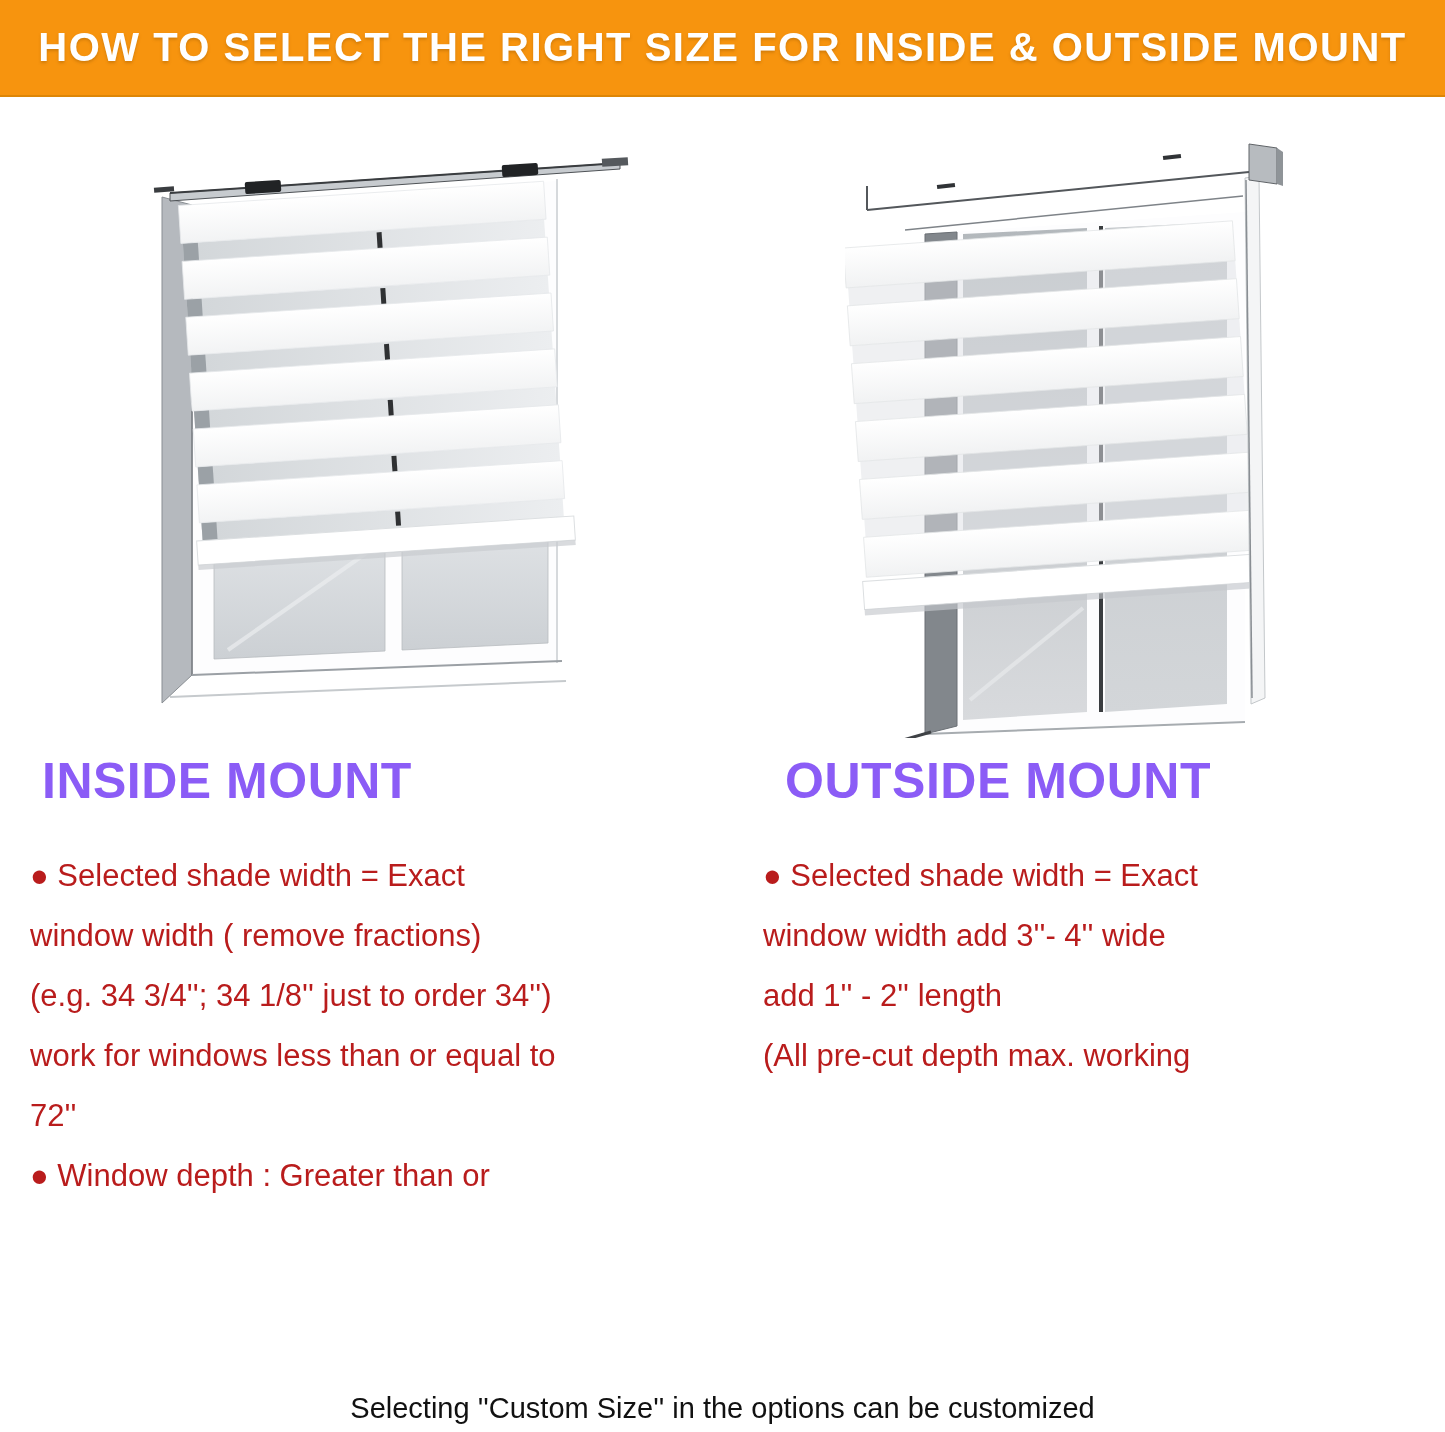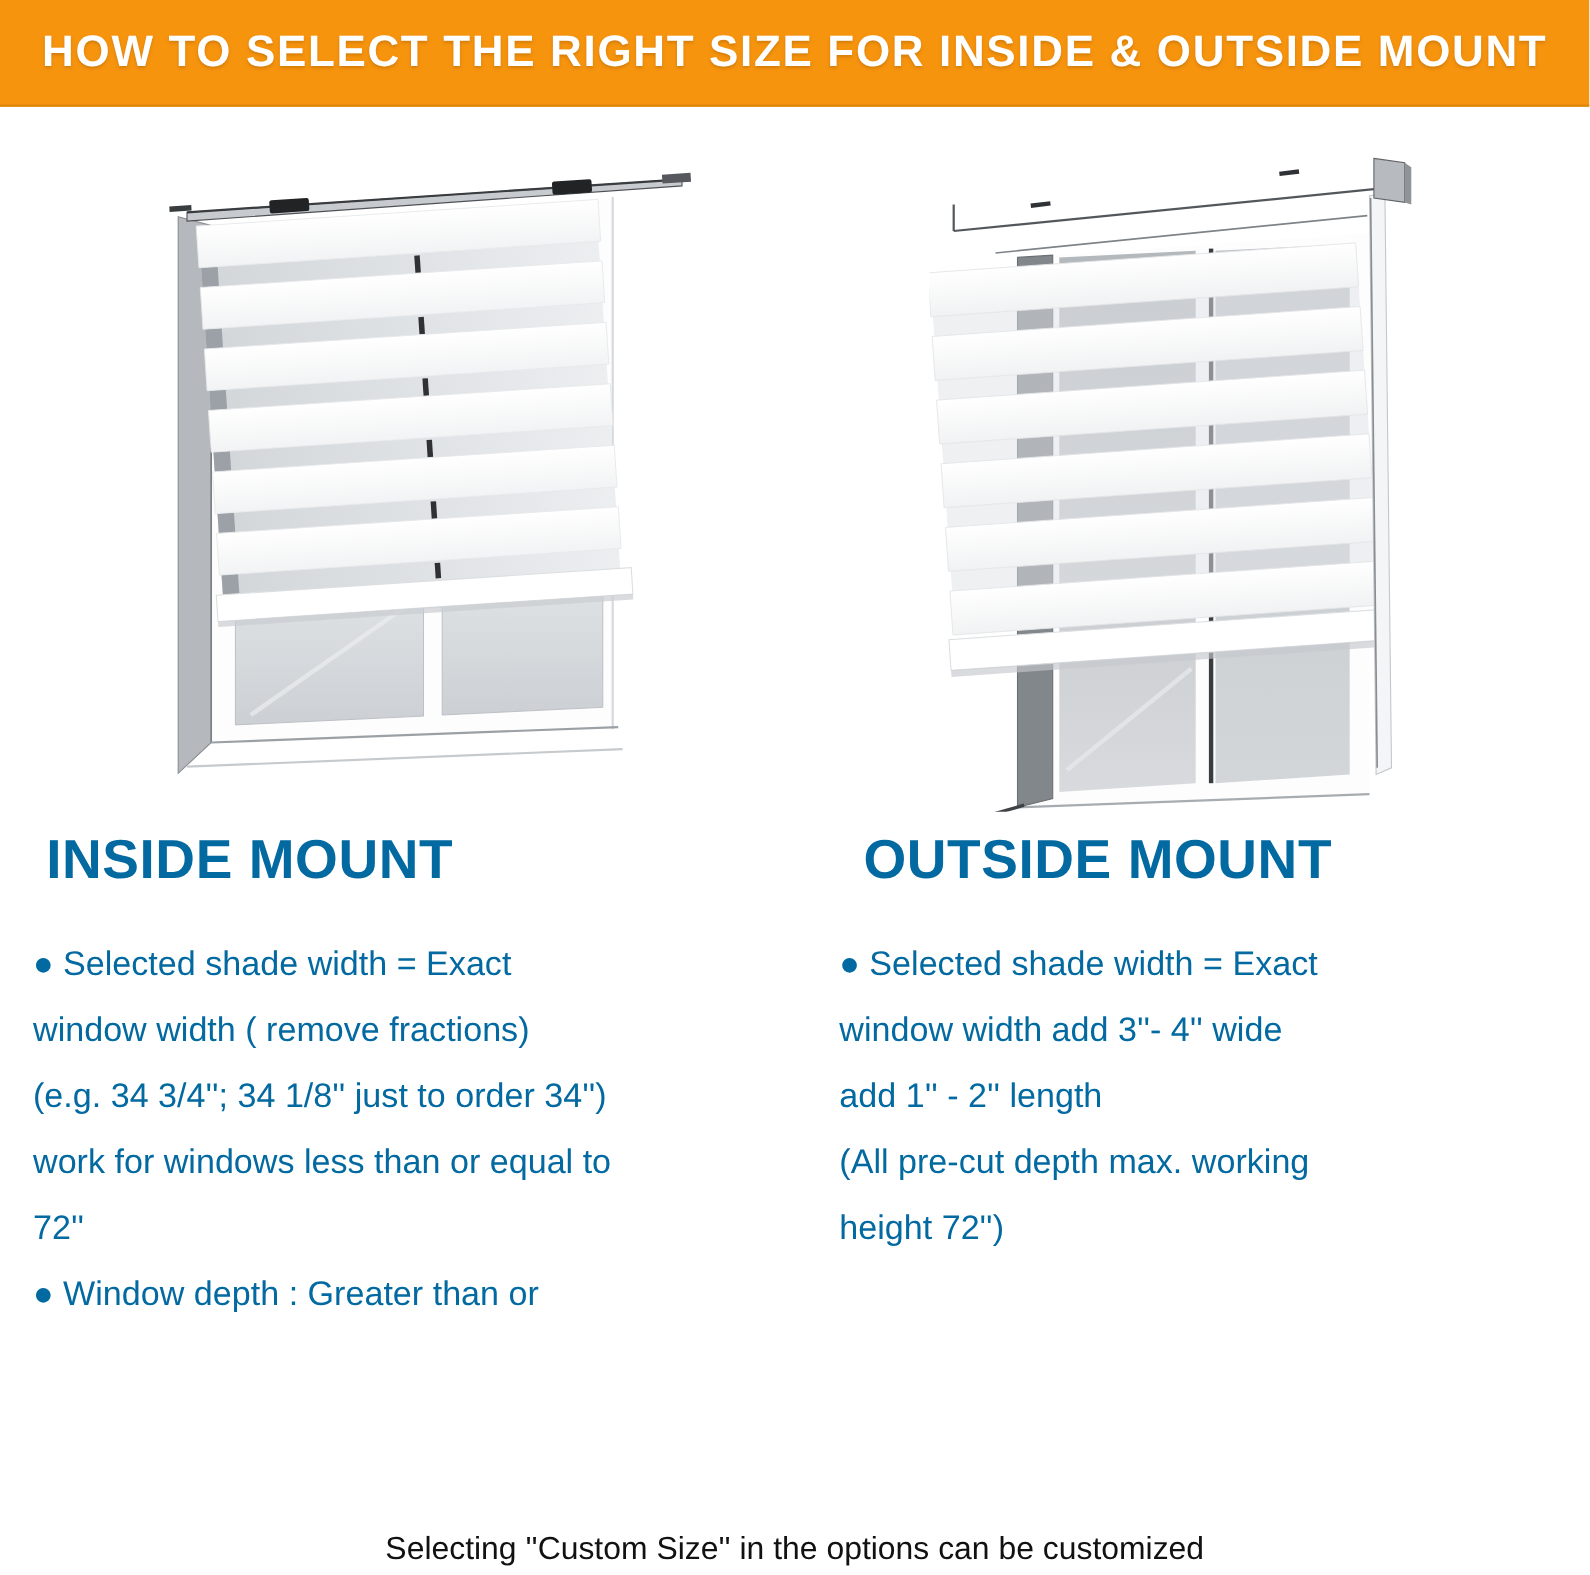--- a/index.html
+++ b/index.html
@@ -14,27 +14,27 @@
   }
   .banner-title{
     color:#ffffff;font-size:40px;font-weight:bold;letter-spacing:1.5px;
     text-shadow:0 2px 3px rgba(140,80,0,.35);white-space:nowrap;
   }
   .illus{position:absolute;}
   .illus-inside{left:150px;top:145px;width:500px;height:575px;}
   .illus-outside{left:845px;top:138px;width:480px;height:600px;}
   .mount-heading{
     position:absolute;top:752px;font-size:50px;font-weight:bold;
-    color:#0369a1;letter-spacing:.5px;white-space:nowrap;
+    color:#8b5cf6;letter-spacing:.5px;white-space:nowrap;
   }
   .heading-inside{left:42px;}
   .heading-outside{left:785px;}
   .spec-col{position:absolute;top:846px;}
   .spec-col .line{
-    font-size:31px;line-height:60px;color:#0369a1;white-space:nowrap;
+    font-size:31px;line-height:60px;color:#b91c1c;white-space:nowrap;
   }
   .col-inside{left:30px;}
   .col-outside{left:763px;}
   .footer-note{
     position:absolute;left:0;top:1392px;width:1445px;text-align:center;
     font-size:29px;color:#111111;white-space:nowrap;
   }
 </style>
 </head>
 <body>
@@ -185,16 +185,15 @@
   <div class="line">work for windows less than or equal to</div>
   <div class="line">72''</div>
   <div class="line">● Window depth : Greater than or</div>
 </div>
 
 <div class="spec-col col-outside">
   <div class="line">● Selected shade width = Exact</div>
   <div class="line">window width add 3''- 4'' wide</div>
   <div class="line">add 1'' - 2'' length</div>
   <div class="line">(All pre-cut depth max. working</div>
-  <div class="line">height 72'')</div>
 </div>
 
 <div class="footer-note">Selecting ''Custom Size'' in the options can be customized</div>
 
 </body></html>

